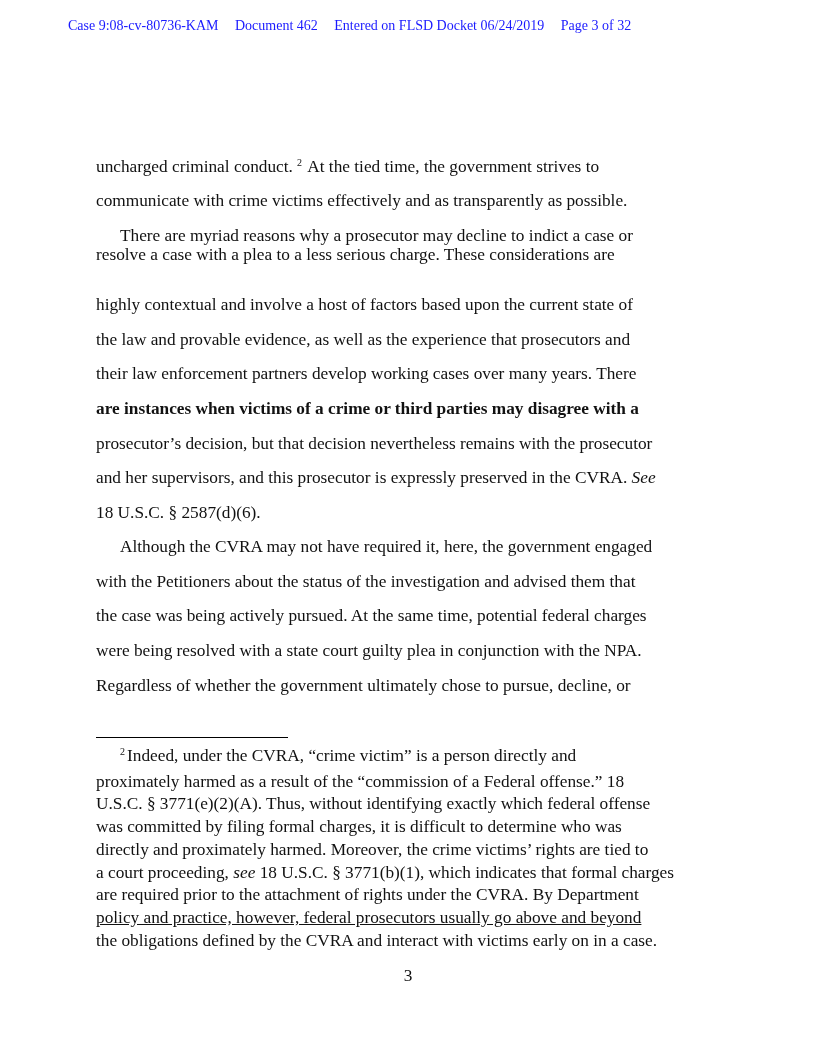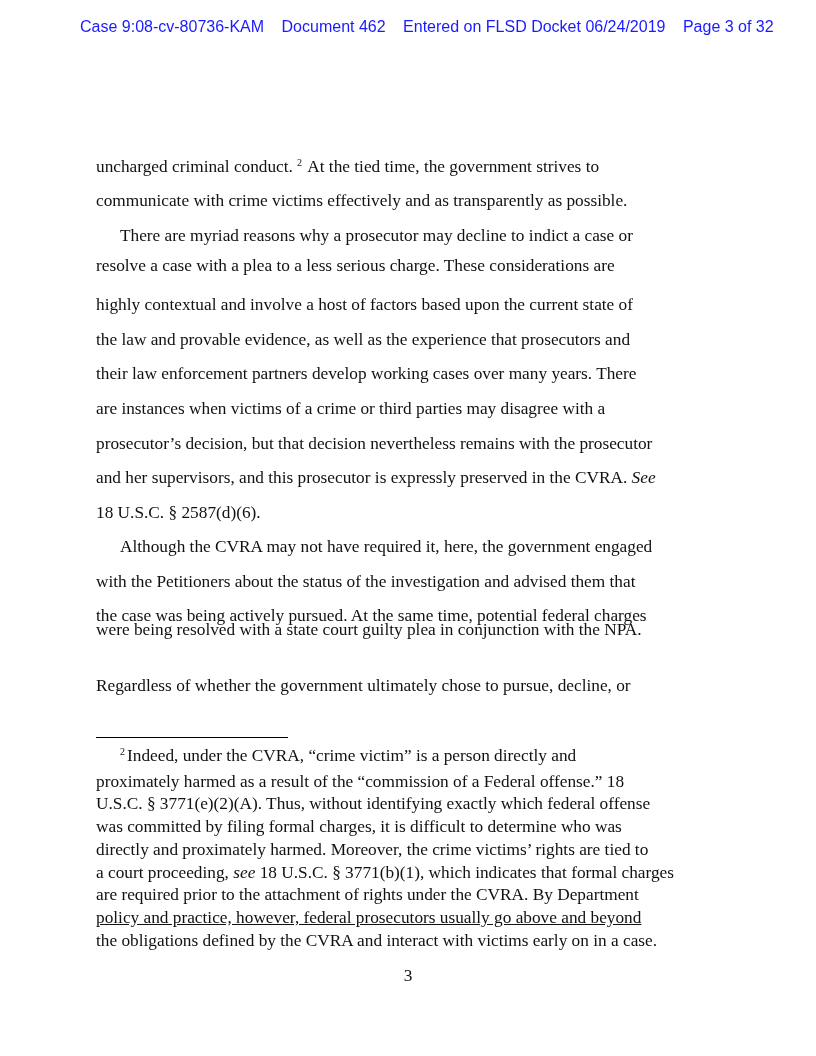--- a/index.html
+++ b/index.html
@@ -1,19 +1,19 @@
 <!DOCTYPE html>
 <html><head>
 <meta charset="utf-8">
 <style>
   html, body { margin: 0; padding: 0; background: #ffffff; }
   body { width: 816px; height: 1056px; position: relative; overflow: hidden; }
   .header {
-    position: absolute; top: 18px; left: 80px; width: 690px;
-    font-family: Liberation Sans, sans-serif; font-size: 16px; color: #1a1aff;
+    position: absolute; top: 18px; left: 68px; width: 690px;
+    font-family: Liberation Serif, serif; font-size: 14px; color: #1a1aff;
     white-space: nowrap; letter-spacing: 0px;
   }
   .header span { margin-right: 13px; }
   .body-text {
     position: absolute; left: 96px; width: 640px;
     font-family: "Liberation Serif", serif; font-size: 17.3px; color: #111;
   }
   .line { position: absolute; left: 0; white-space: nowrap; }
   .sup { font-size: 10px; vertical-align: 6px; margin-left: 4px; margin-right: 2px; }
   .rule { position: absolute; top: 737px; left: 96px; width: 192px; height: 1px; background: #000; }
@@ -37,34 +37,34 @@
   <span>Entered on FLSD Docket 06/24/2019</span>
   <span>Page 3 of 32</span>
 </div>
 
 <div class="body-text" style="top:0;">
   <div class="line" style="top:157px;">
     <span>uncharged criminal conduct.</span><span class="sup">2</span><span> At the tied time, the government strives to</span>
   </div>
   <div class="line" style="top:191px;">communicate with crime victims effectively and as transparently as possible.</div>
   <div class="line" style="top:226px; left:24px;">There are myriad reasons why a prosecutor may decline to indict a case or</div>
-  <div class="line" style="top:256px;">resolve a case with a plea to a less serious charge. These considerations are</div>
+  <div class="line" style="top:245px;">resolve a case with a plea to a less serious charge. These considerations are</div>
   <div class="line" style="top:295px;">highly contextual and involve a host of factors based upon the current state of</div>
   <div class="line" style="top:330px;">the law and provable evidence, as well as the experience that prosecutors and</div>
   <div class="line" style="top:364px;">their law enforcement partners develop working cases over many years. There</div>
-  <div class="line" style="top:399px;">are instances when victims of a crime or third parties may disagree with a</div>
+  <div class="line" style="top:399px;font-weight:bold;">are instances when victims of a crime or third parties may disagree with a</div>
   <div class="line" style="top:434px;">prosecutor’s decision, but that decision nevertheless remains with the prosecutor</div>
   <div class="line" style="top:468px;">
     <span>and her supervisors, and this prosecutor is expressly preserved in the CVRA. </span><i>See</i>
   </div>
   <div class="line" style="top:503px;">18 U.S.C. § 2587(d)(6).</div>
   <div class="line" style="top:537px; left:24px;">Although the CVRA may not have required it, here, the government engaged</div>
   <div class="line" style="top:572px;">with the Petitioners about the status of the investigation and advised them that</div>
   <div class="line" style="top:606px;">the case was being actively pursued.  At the same time, potential federal charges</div>
-  <div class="line" style="top:620px;">were being resolved with a state court guilty plea in conjunction with the NPA.</div>
+  <div class="line" style="top:641px;">were being resolved with a state court guilty plea in conjunction with the NPA.</div>
   <div class="line" style="top:676px;">Regardless of whether the government ultimately chose to pursue, decline, or</div>
 </div>
 
 <div class="rule"></div>
 
 <div class="fn-text" style="top:0;">
   <div class="fn-line" style="top:746px; left:24px;">
     <span class="fn-sup">2</span><span>Indeed, under the CVRA, “crime victim” is a person directly and</span>
   </div>
   <div class="fn-line" style="top:772px;">proximately harmed as a result of the “commission of a Federal offense.” 18</div>

